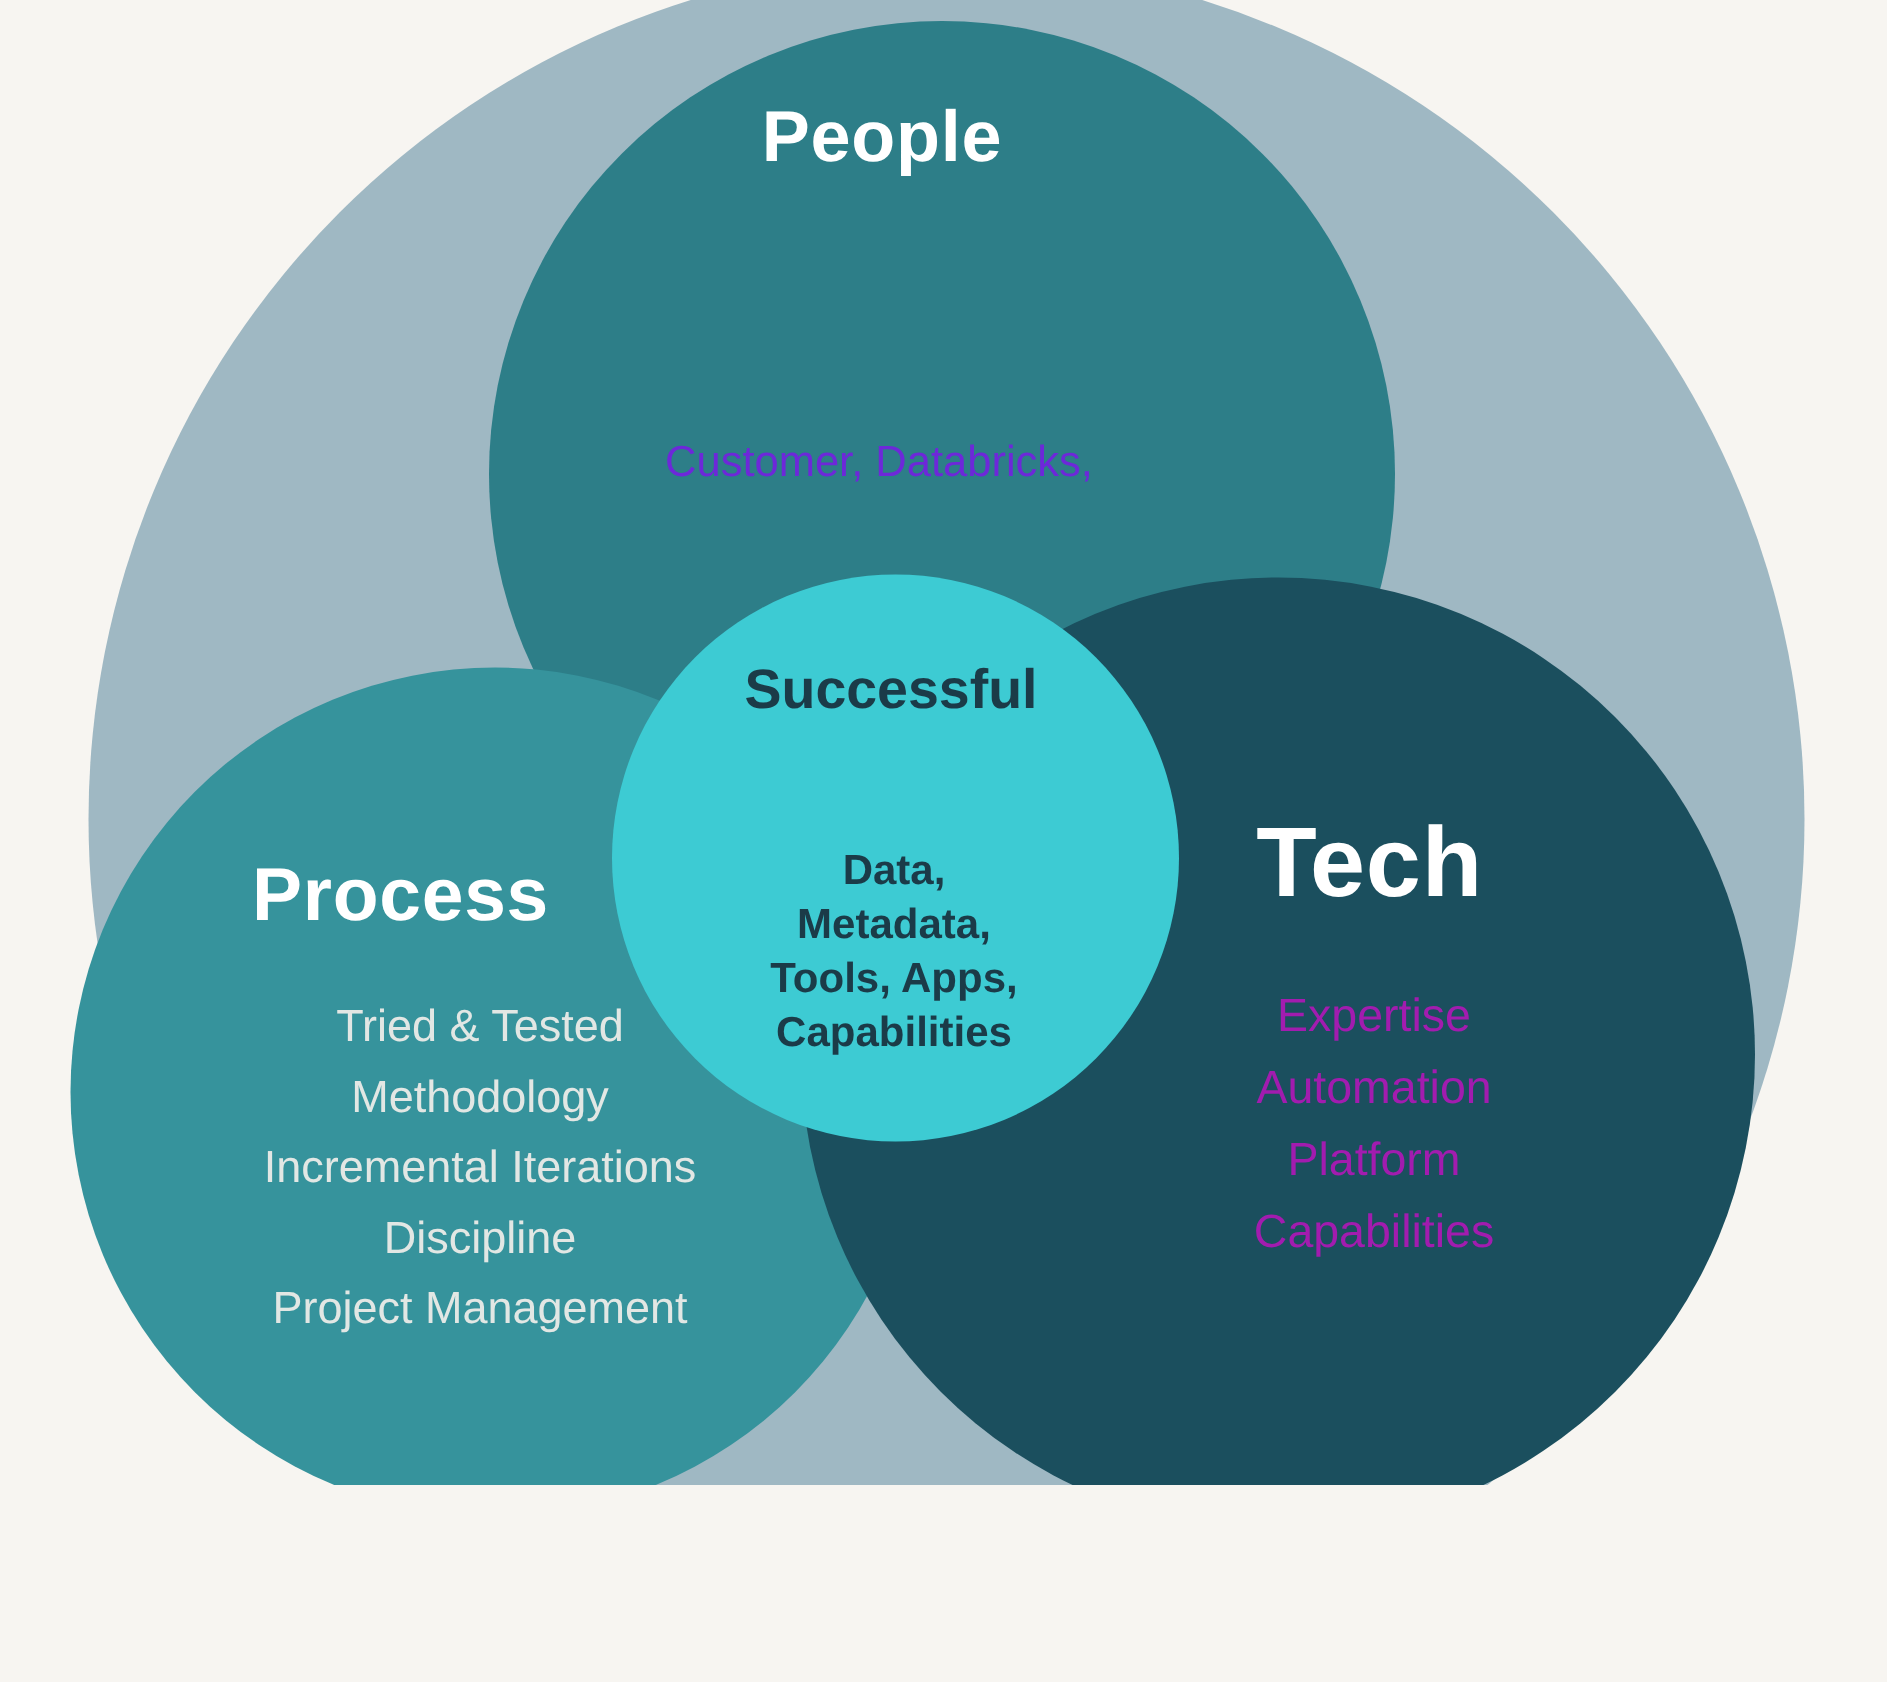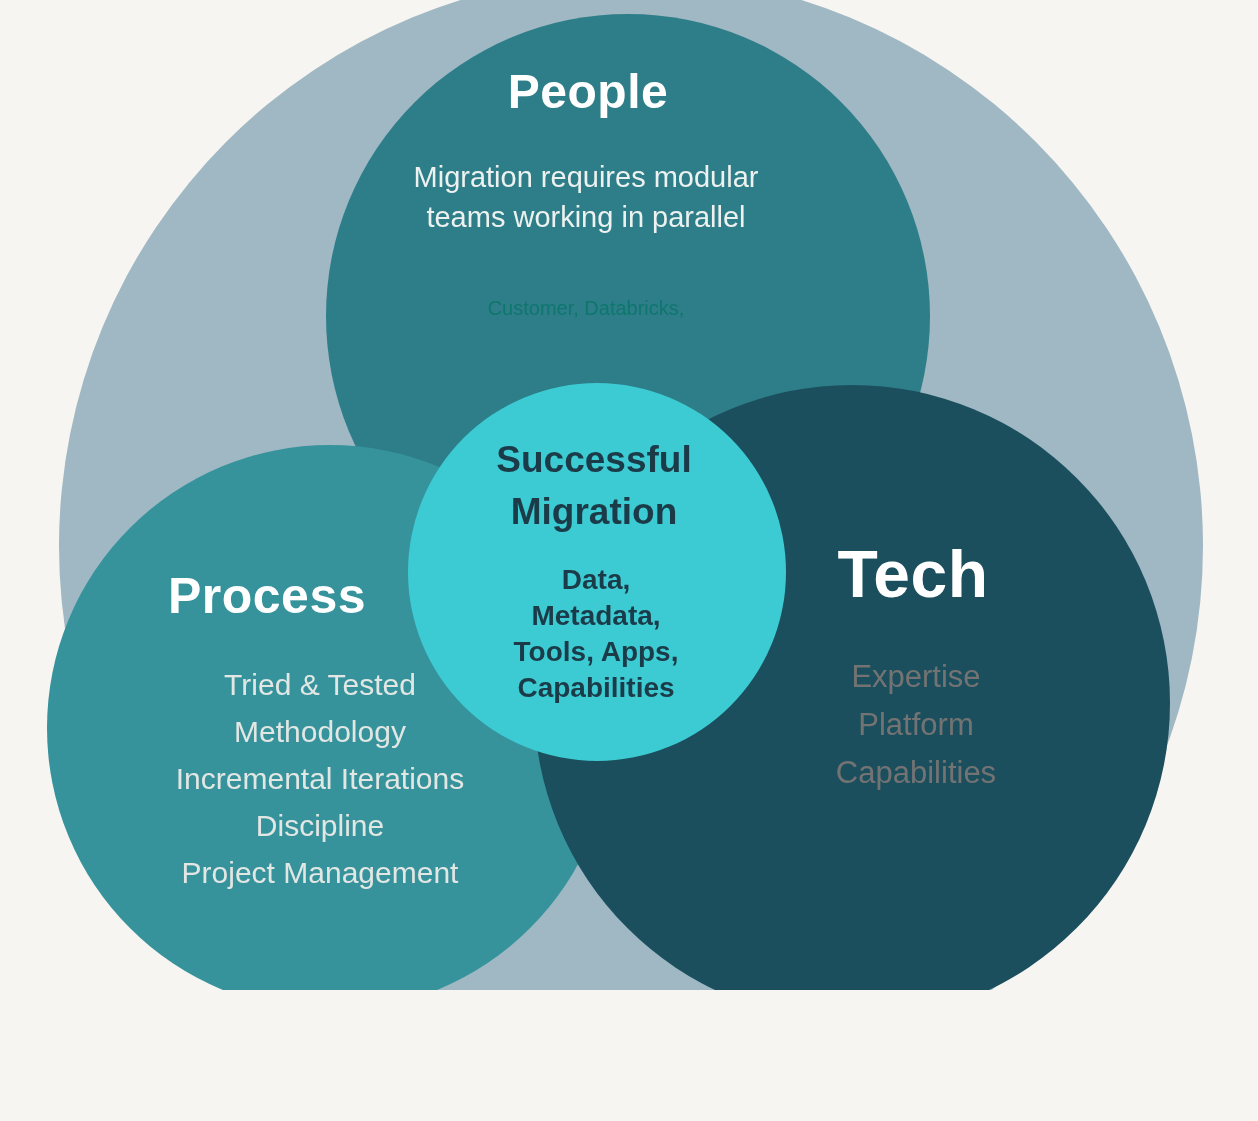--- a/index.html
+++ b/index.html
@@ -36,23 +36,23 @@
     color: #FFFFFF;
     font-weight: 700;
     line-height: 1;
     letter-spacing: 0.5px;
   }
   .people-title  { left: 588px; top: 68px;  font-size: 48px; }
   .process-title { left: 267px; top: 571px; font-size: 50px; text-align: right; }
   .tech-title    { left: 913px; top: 541px; font-size: 66px; }
 
   .people-desc    { left: 586px; top: 157px; font-size: 29px; line-height: 40px; color: #EDF1F0; }
-  .people-members { left: 586px; top: 288px; font-size: 20px; line-height: 40px; color: #0f766e; }
+  .people-members { left: 586px; top: 288px; font-size: 29px; line-height: 40px; color: #6d28d9; }
   .process-items  { left: 301px; top: 661px; font-size: 30px; line-height: 47px; color: #E2E7E4; margin-left: 19px; }
-  .tech-items     { left: 916px; top: 653px; font-size: 31px; line-height: 48px; color: #737373; }
+  .tech-items     { left: 916px; top: 653px; font-size: 31px; line-height: 48px; color: #a21caf; }
 
   .inner-title {
     left: 594px; top: 434px;
     font-size: 37px; line-height: 52px;
     font-weight: 700;
     color: #1B3B48;
   }
   .inner-items {
     left: 596px; top: 562px;
     font-size: 28px; line-height: 36px;
@@ -66,50 +66,46 @@
 <div class="stage">
 
   <div class="circle outer-circle" style="background: rgb(159, 184, 195);"></div>
   <div class="circle people-circle" style="background: rgb(45, 126, 136);"></div>
   <div class="circle process-circle" style="background: rgb(54, 147, 156);"></div>
   <div class="circle tech-circle" style="background: rgb(27, 79, 94);"></div>
   <div class="circle inner-circle" style="background: rgb(61, 203, 211);"></div>
 
   <div class="tblock title people-title">People</div>
 
-  <div class="tblock people-desc">
-    <div>Migration requires modular</div>
-    <div>teams working in parallel</div>
-  </div>
 
   <div class="tblock people-members">
     <div>Customer, Databricks,</div>
   </div>
 
   <div class="tblock title process-title">Process</div>
 
   <div class="tblock process-items">
     <div>Tried &amp; Tested</div>
     <div>Methodology</div>
     <div>Incremental Iterations</div>
     <div>Discipline</div>
     <div>Project Management</div>
   </div>
 
   <div class="tblock title tech-title">Tech</div>
 
   <div class="tblock tech-items">
     <div>Expertise</div>
+    <div>Automation</div>
     <div>Platform</div>
     <div>Capabilities</div>
   </div>
 
   <div class="tblock inner-title">
     <div>Successful</div>
-    <div>Migration</div>
   </div>
 
   <div class="tblock inner-items">
     <div>Data,</div>
     <div>Metadata,</div>
     <div>Tools, Apps,</div>
     <div>Capabilities</div>
   </div>
 
 </div>

